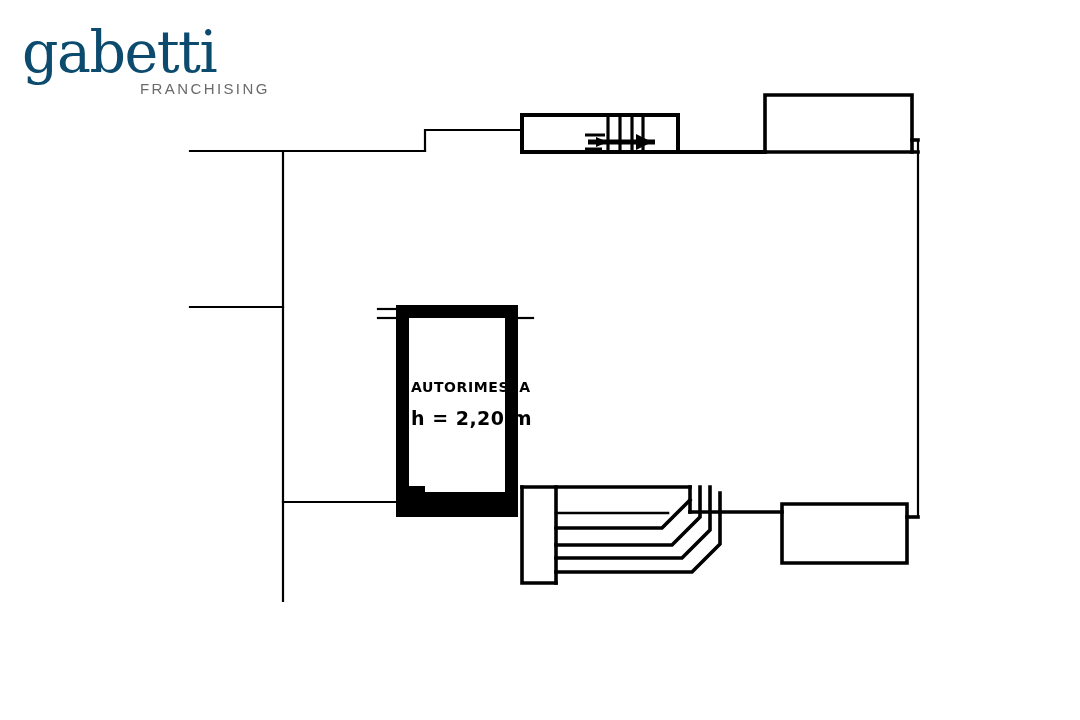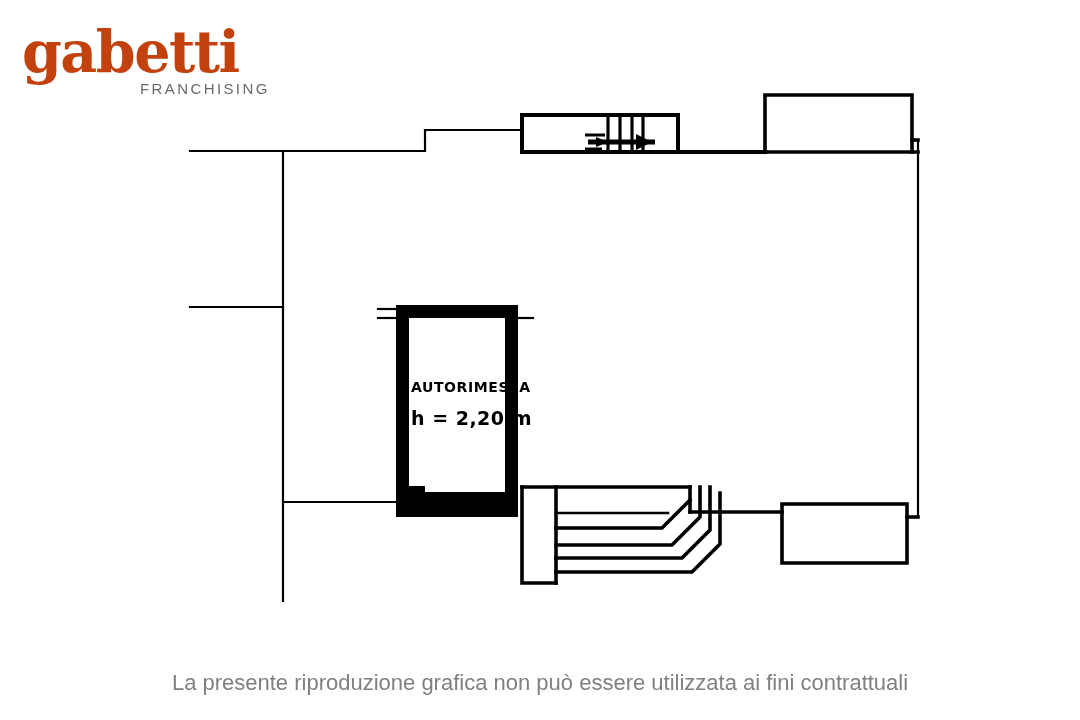--- a/index.html
+++ b/index.html
@@ -29,22 +29,22 @@
     top: 18px;
     width: 250px;
     height: 90px;
   }
   #logo-word {
     position: absolute;
     left: 0px;
     top: 0px;
     font-family: "DejaVu Serif", serif;
     font-size: 57px;
-    font-weight: 700;
-    color: #c2410c;
+    font-weight: 400;
+    color: #0c4a6e;
     letter-spacing: -1.5px;
     line-height: 68px;
     white-space: nowrap;
   }
   #logo-sub {
     position: absolute;
     left: 118px;
     top: 62px;
     font-family: "Liberation Sans", sans-serif;
     font-size: 15px;
@@ -166,15 +166,14 @@
       <path d="M 556 545 L 672 545 L 700 517 L 700 487"></path>
       <path d="M 556 558 L 682 558 L 710 530 L 710 487"></path>
       <path d="M 556 572 L 692 572 L 720 544 L 720 493"></path>
     </g>
 
     <g stroke="#000000" fill="none" stroke-width="2.6" stroke-linecap="square">
       <path d="M 556 513 L 668 513"></path>
     </g>
   </svg>
 
-  <div id="footer-note">La presente riproduzione grafica non può essere utilizzata ai fini contrattuali</div>
 
 </div>
 
 </body></html>

